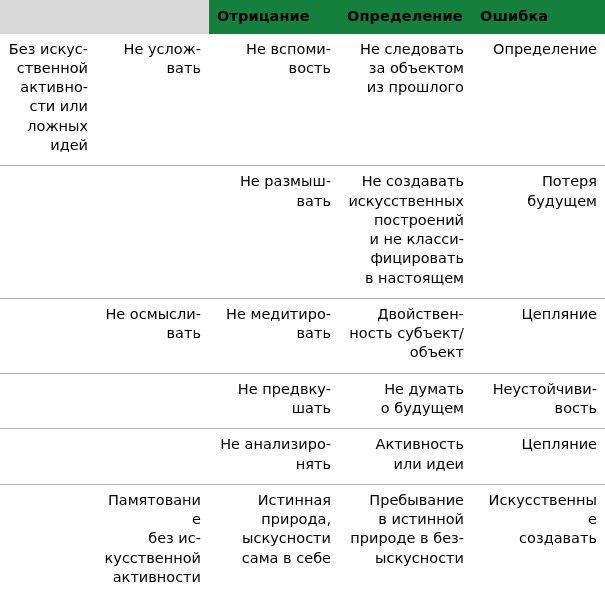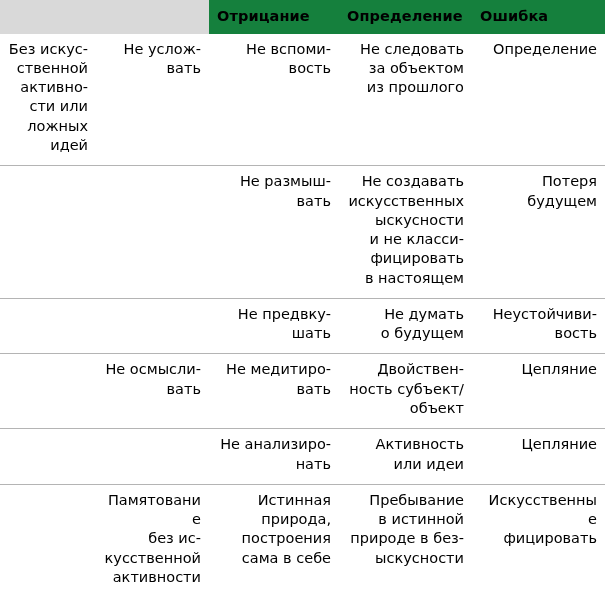--- a/index.html
+++ b/index.html
@@ -121,55 +121,35 @@
         <td>
             <span class="cell-text empty-cell"></span>
           </td>
         <td>
             <span class="cell-text">Не размыш-
 вать</span>
           </td>
         <td>
             <span class="cell-text">Не создавать
 искусственных
-ыскусности
+построений
 и не класси-
 фицировать
 в настоящем</span>
           </td>
         <td>
             <span class="cell-text">Потеря
 будущем</span>
           </td>
       </tr>
       <tr>
         <td>
             <span class="cell-text empty-cell"></span>
           </td>
         <td>
-            <span class="cell-text empty-cell"></span>
-          </td>
-        <td>
-            <span class="cell-text">Не предвку-
-шать</span>
-          </td>
-        <td>
-            <span class="cell-text">Не думать
-о будущем</span>
-          </td>
-        <td>
-            <span class="cell-text">Неустойчиви-
-вость</span>
-          </td>
-      </tr>
-      <tr>
-        <td>
-            <span class="cell-text empty-cell"></span>
-          </td>
-        <td>
             <span class="cell-text">Не осмысли-
 вать</span>
           </td>
         <td>
             <span class="cell-text">Не медитиро-
 вать</span>
           </td>
         <td>
             <span class="cell-text">Двойствен-
 ность субъект/
@@ -180,22 +160,42 @@
           </td>
       </tr>
       <tr>
         <td>
             <span class="cell-text empty-cell"></span>
           </td>
         <td>
             <span class="cell-text empty-cell"></span>
           </td>
         <td>
+            <span class="cell-text">Не предвку-
+шать</span>
+          </td>
+        <td>
+            <span class="cell-text">Не думать
+о будущем</span>
+          </td>
+        <td>
+            <span class="cell-text">Неустойчиви-
+вость</span>
+          </td>
+      </tr>
+      <tr>
+        <td>
+            <span class="cell-text empty-cell"></span>
+          </td>
+        <td>
+            <span class="cell-text empty-cell"></span>
+          </td>
+        <td>
             <span class="cell-text">Не анализиро-
-нать</span>
+нять</span>
           </td>
         <td>
             <span class="cell-text">Активность
 или идеи</span>
           </td>
         <td>
             <span class="cell-text">Цепляние</span>
           </td>
       </tr>
       <tr>
@@ -204,29 +204,29 @@
           </td>
         <td>
             <span class="cell-text">Памятование
 без ис-
 кусственной
 активности</span>
           </td>
         <td>
             <span class="cell-text">Истинная
 природа,
-построения
+ыскусности
 сама в себе</span>
           </td>
         <td>
             <span class="cell-text">Пребывание
 в истинной
 природе в без-
 ыскусности</span>
           </td>
         <td>
             <span class="cell-text">Искусственные
-фицировать</span>
+создавать</span>
           </td>
       </tr>
     </tbody>
   </table>
 </div>
 
 </body></html>

